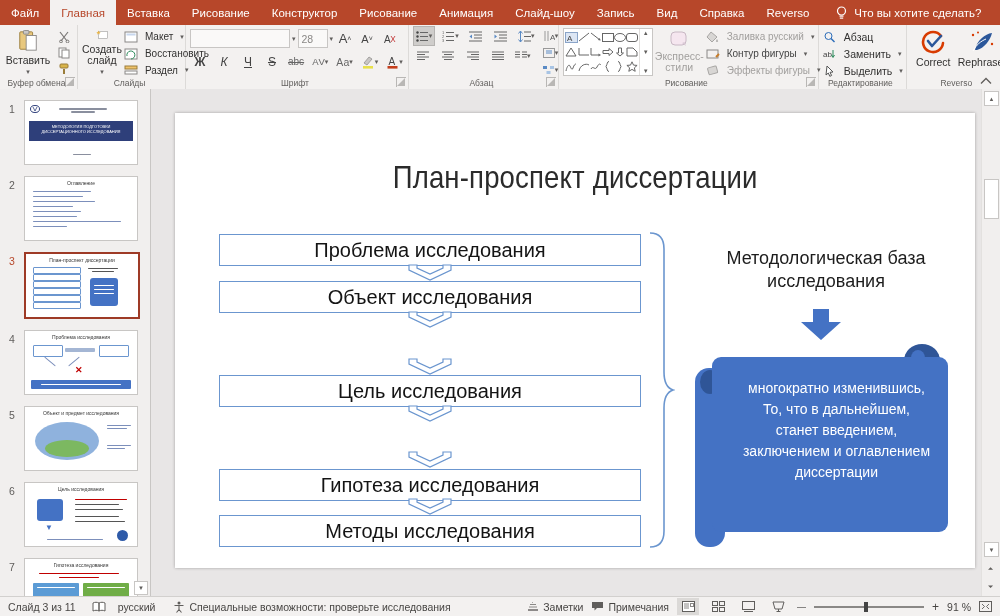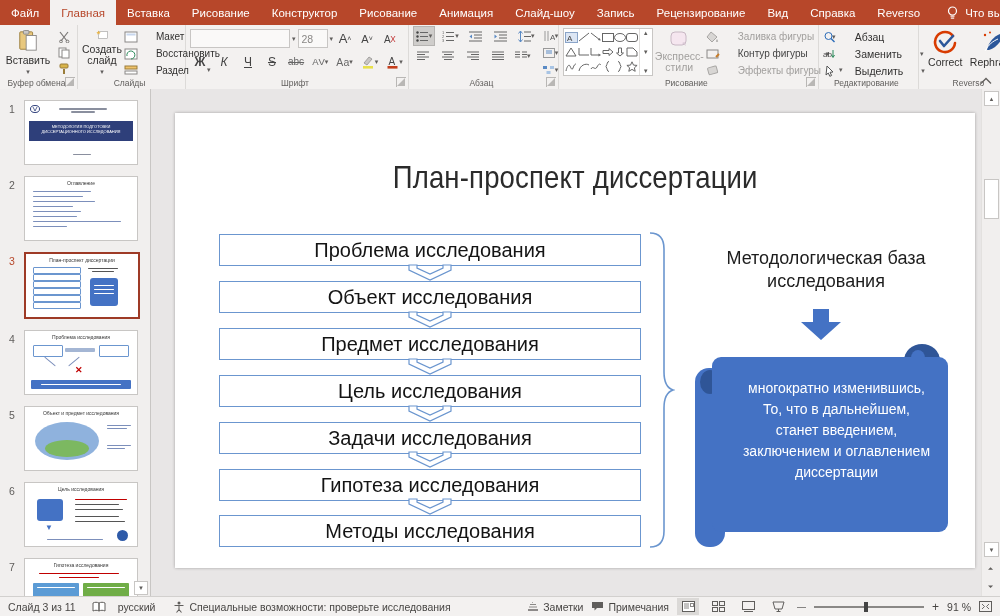--- a/index.html
+++ b/index.html
@@ -16,21 +16,21 @@
   
   .ribbon{position:absolute;top:25px;left:0;right:0;height:64px;background:#f3f1f0;border-bottom:1px solid #d2d0ce;display:flex;font-size:10.5px;color:#323130;}
   .rgroup{position:relative;border-right:1px solid #dcdad8;padding:3px 3px 12px 4px;display:flex;gap:2px;}
   .glabel{position:absolute;bottom:1px;left:0;right:4px;text-align:center;font-size:8.5px;color:#605e5c;white-space:nowrap;}
   .launcher{position:absolute;bottom:2px;right:2px;width:9px;height:9px;border-left:1px solid #8a8886;border-top:1px solid #8a8886;opacity:.55;}
   .launcher:after{content:"";position:absolute;right:1px;bottom:1px;width:0;height:0;border-left:4px solid transparent;border-top:4px solid transparent;border-right:4px solid #8a8886;border-bottom:4px solid #8a8886;}
   .bigbtn{display:flex;flex-direction:column;align-items:center;justify-content:flex-start;width:48px;text-align:center;line-height:11px;padding-top:2px;}
   .bigbtn .blabel{margin-top:3px;}
   .dd{font-size:7px;color:#605e5c;}
   .col{display:flex;flex-direction:column;justify-content:flex-start;gap:1px;}
-  .smallrow{display:flex;align-items:center;gap:18px;height:16px;white-space:nowrap;}
+  .smallrow{display:flex;align-items:center;gap:7px;height:16px;white-space:nowrap;}
   .sicon{width:14px;height:12px;display:inline-block;}
   .gray{color:#a19f9d;}
   .fontrow{display:flex;align-items:center;gap:2px;height:21px;}
   .fbox{height:17px;border:1px solid #c8c6c4;background:#faf9f8;color:#8a8886;display:flex;align-items:center;padding:0 3px;font-size:10.5px;}
   .tbtn{min-width:16px;height:18px;display:inline-flex;align-items:center;justify-content:center;font-size:12px;color:#444;padding:0 2px;}
   .shapes{width:106px;height:46px;background:#fff;border:1px solid #c8c6c4;display:flex;}
   .shapegrid{flex:1;display:grid;grid-template-columns:repeat(6,1fr);grid-template-rows:repeat(3,1fr);align-items:center;justify-items:center;padding:1px;}
   .shapescroll{width:12px;border-left:1px solid #e0dedc;display:flex;flex-direction:column;align-items:center;justify-content:space-between;font-size:6px;color:#605e5c;padding:1px 0;}
   .chev-collapse{position:absolute;right:8px;bottom:4px;}
 
@@ -84,21 +84,20 @@
   <div class="tabbar">
     <div class="tab">Файл</div>
     <div class="tab active">Главная</div>
     <div class="tab">Вставка</div>
     <div class="tab">Рисование</div>
     <div class="tab">Конструктор</div>
     <div class="tab">Рисование</div>
     <div class="tab">Анимация</div>
     <div class="tab">Слайд-шоу</div>
     <div class="tab">Запись</div>
-    <div class="tab">Рецензирование</div>
     <div class="tab">Вид</div>
     <div class="tab">Справка</div>
     <div class="tab">Reverso</div>
     <div class="tellme">
       <span>
         <svg width="11" height="14" viewBox="0 0 11 14">
             <circle cx="5.5" cy="5" r="4" fill="none" stroke="#fff" stroke-width="1.2"></circle>
             <rect x="3.5" y="9.5" width="4" height="1.2" fill="#fff"></rect>
             <rect x="3.8" y="11.5" width="3.4" height="1.2" fill="#fff"></rect>
           </svg>
@@ -436,21 +435,21 @@
             <path d="M13 13l4 3-1.5-4" fill="#d8c8d4"></path>
           </svg>
         <span class="blabel">Экспресс-стили</span>
       </div>
       <div class="col" style="font-size:10px;gap:3px;padding-top:2px">
         <span class="smallrow gray">
           <svg class="sicon" viewBox="0 0 14 12">
               <path d="M5 1l6 5-5 5-5-5z" fill="#d8d6d4" stroke="#a8a6a4"></path>
               <path d="M11 8c1 1.5 1.8 3 0 3s-1-1.5 0-3z" fill="#b8b6b4"></path>
             </svg>
-          <span>Заливка фигуры</span>
+          <span>Заливка русский</span>
             <span class="dd">▾</span>
         </span>
         <span class="smallrow" style="color:#444">
           <svg class="sicon" viewBox="0 0 14 12">
               <rect x="1" y="2" width="11" height="8" fill="none" stroke="#8a8886"></rect>
               <path d="M10 9l3-3" stroke="#c87d2a" stroke-width="2"></path>
             </svg>
           <span>Контур фигуры</span>
             <span class="dd">▾</span>
         </span>
@@ -635,23 +634,21 @@
     <div class="thumb-scrollbtn">▼</div>
   </div>
 
   <div class="canvas">
     <div class="slide">
 
       <div class="slide-title"><span>План-проспект диссертации</span></div>
 
       <div class="flowbox" style="top:121px">Проблема исследования</div>
       <div class="flowbox" style="top:168px">Объект исследования</div>
-      <div class="flowbox" style="top:215px">Предмет исследования</div>
       <div class="flowbox" style="top:262px">Цель исследования</div>
-      <div class="flowbox" style="top:309px">Задачи исследования</div>
       <div class="flowbox" style="top:356px">Гипотеза исследования</div>
       <div class="flowbox" style="top:402px">Методы исследования</div>
 
       <svg class="flowchev" style="top:151px" viewBox="0 0 46 17">
           <path d="M2,1 L2,6 L23,16 L44,6 L44,1 L36,1 L36,4 L23,10 L10,4 L10,1 Z" fill="#fff" stroke="#6b96cf" stroke-width="1.2"></path>
         </svg>
       <svg class="flowchev" style="top:198px" viewBox="0 0 46 17">
           <path d="M2,1 L2,6 L23,16 L44,6 L44,1 L36,1 L36,4 L23,10 L10,4 L10,1 Z" fill="#fff" stroke="#6b96cf" stroke-width="1.2"></path>
         </svg>
       <svg class="flowchev" style="top:245px" viewBox="0 0 46 17">

